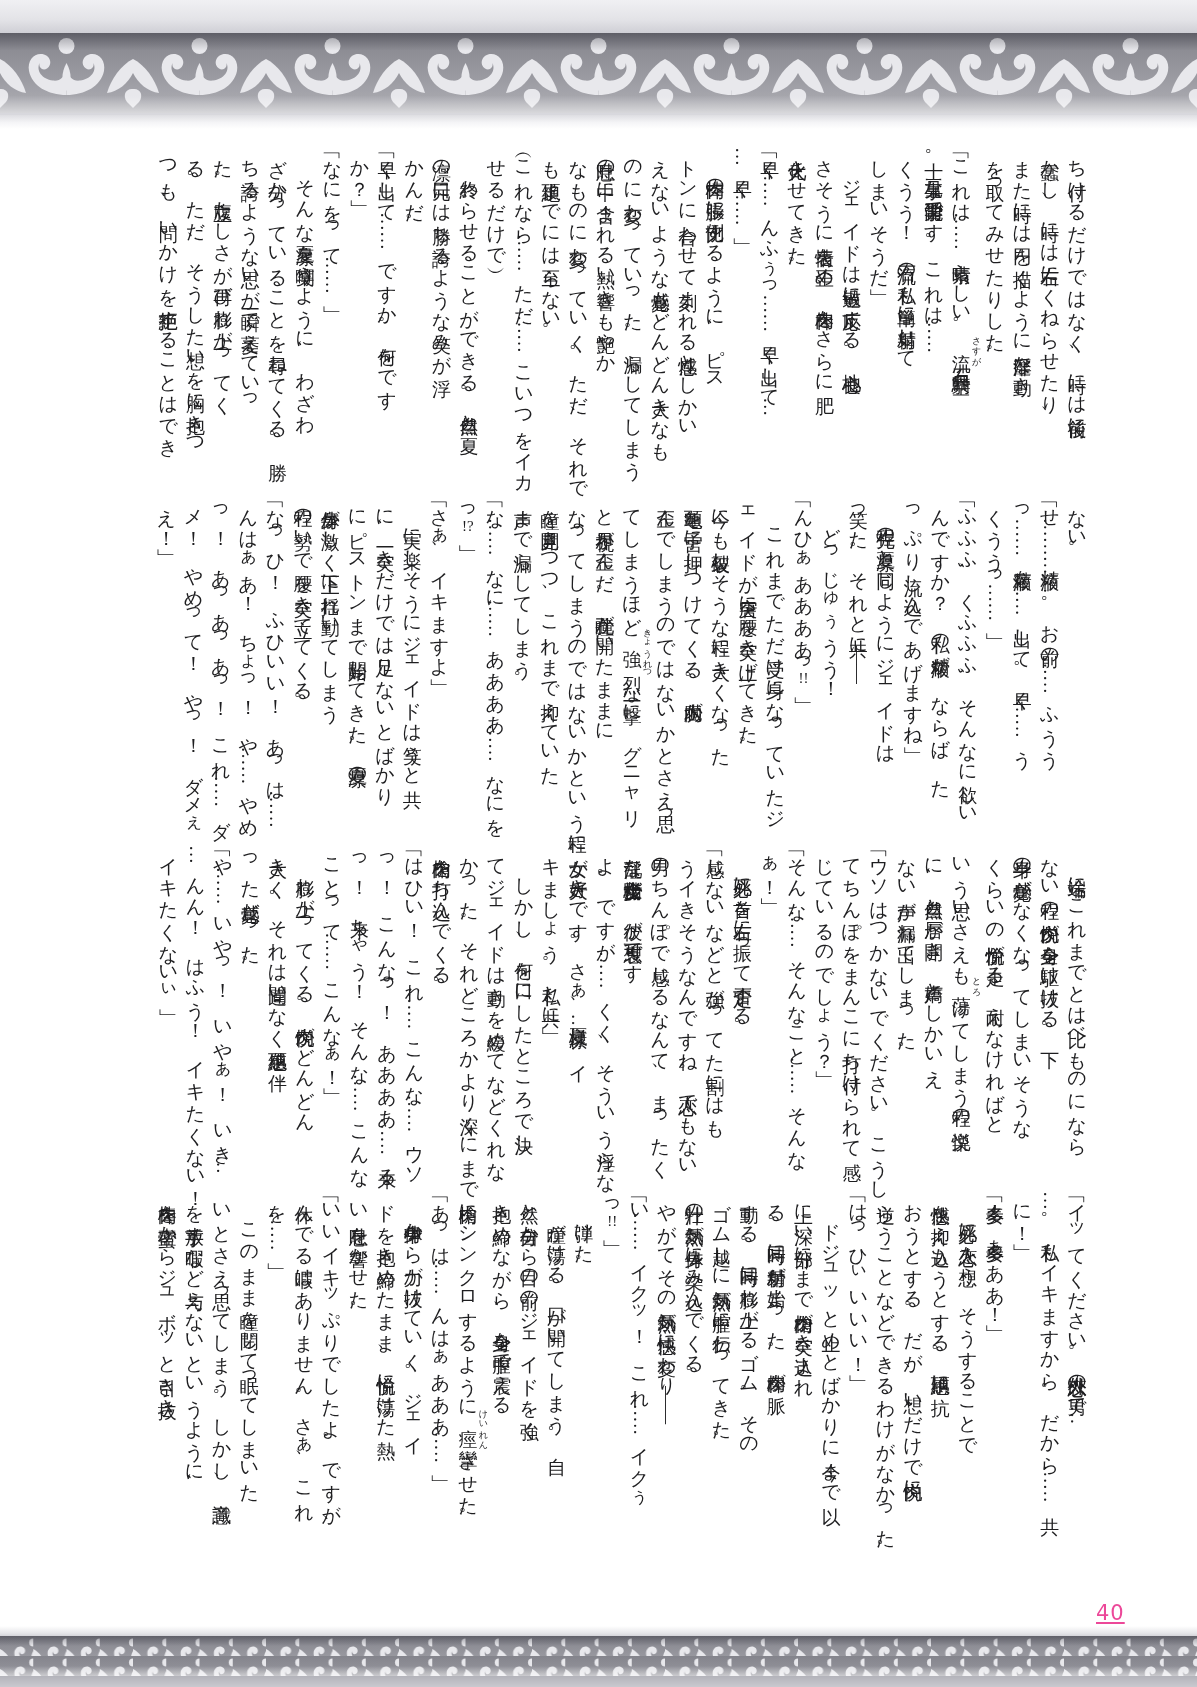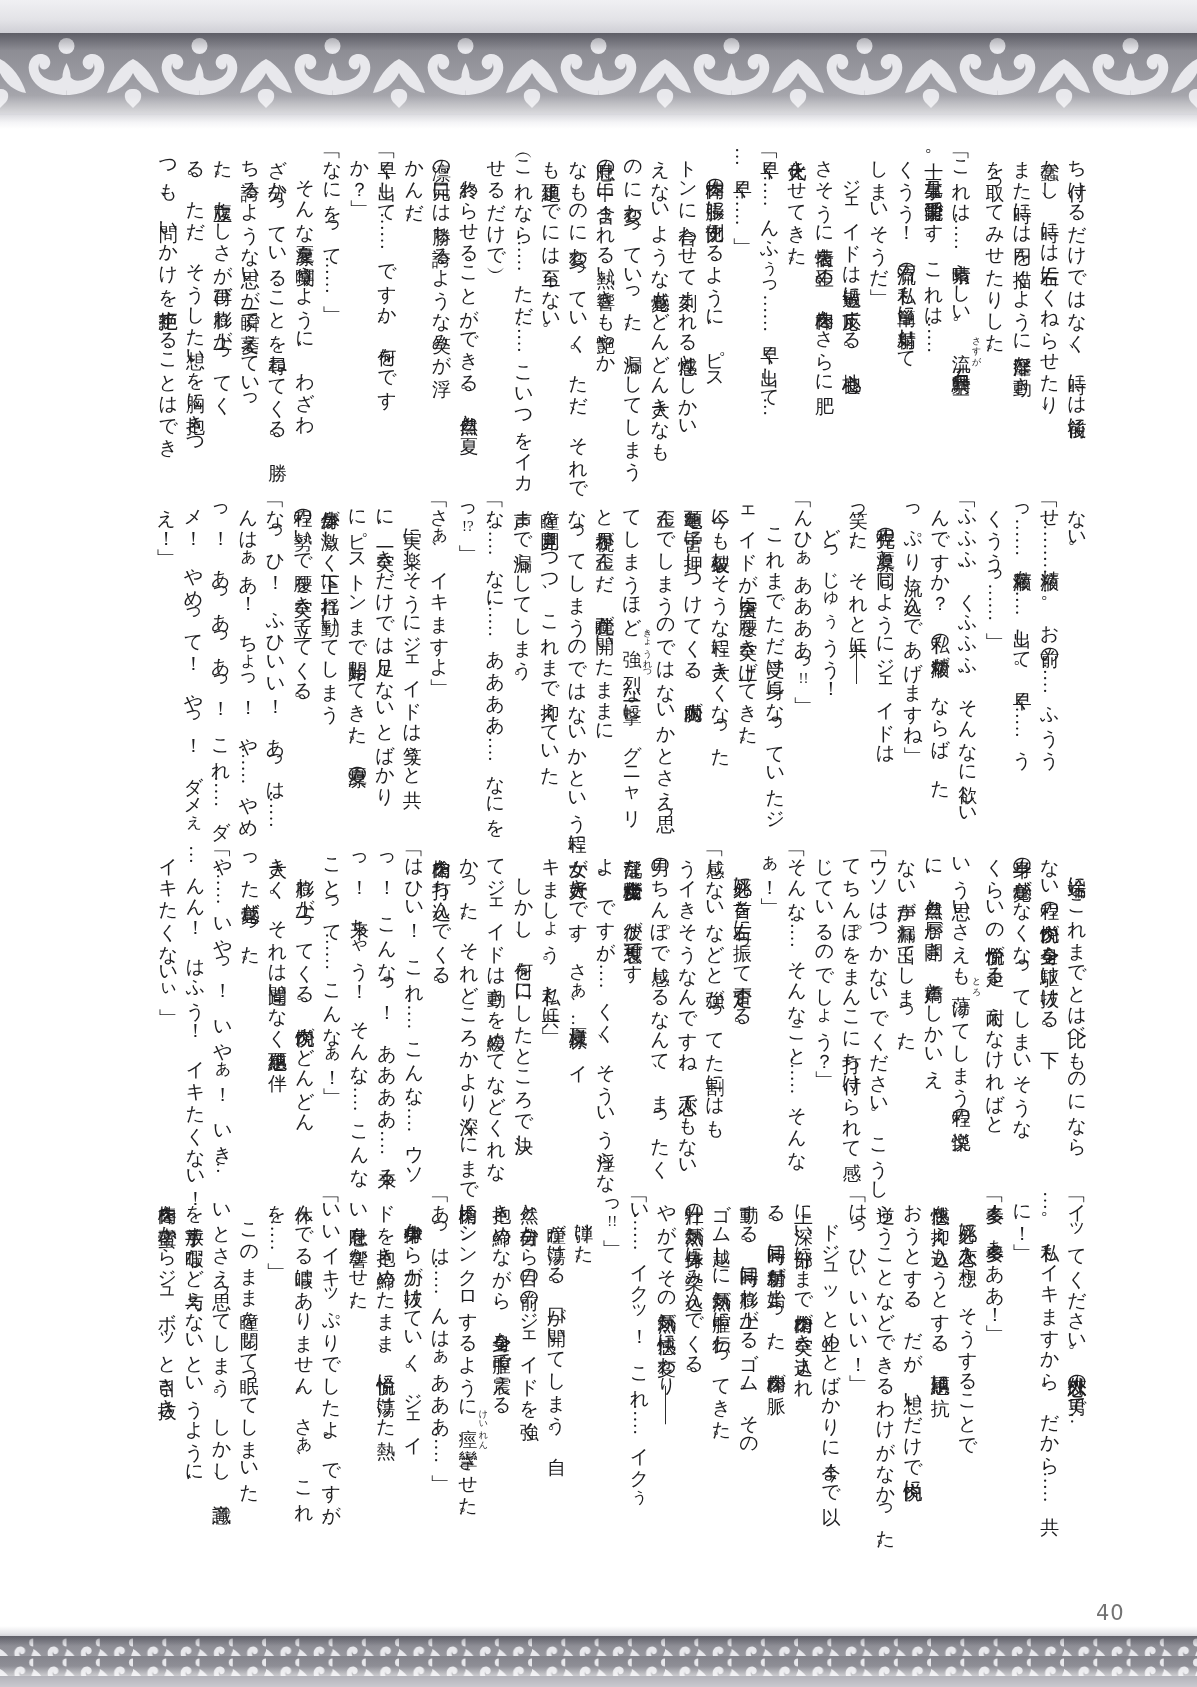--- a/index.html
+++ b/index.html
@@ -38,21 +38,21 @@
   #band0{top:147px;height:324px;}
   #band1{top:496px;height:324px;}
   #band2{top:845px;height:324px;}
   #band3{top:1191px;height:330px;}
   .tcol{white-space:pre;}
   ruby rt{font-size:9px;letter-spacing:0;}
   .tcy{text-combine-upright:all;font-size:15px;}
   .pagenum{
     position:absolute;left:1096px;top:1601px;
     font-family:"DejaVu Sans","Liberation Sans",sans-serif;
-    font-size:21px;color:#737373;letter-spacing:1px;
+    font-size:21px;color:#ec4899;letter-spacing:1px;text-decoration:underline;
   }
 </style>
 </head>
 <body>
 
 <div class="top-edge"></div>
 
 <svg class="orn top" width="1197" height="80" viewBox="0 0 1197 80">
   <defs>
     <linearGradient id="ogbg" x1="0" y1="0" x2="0" y2="1">

